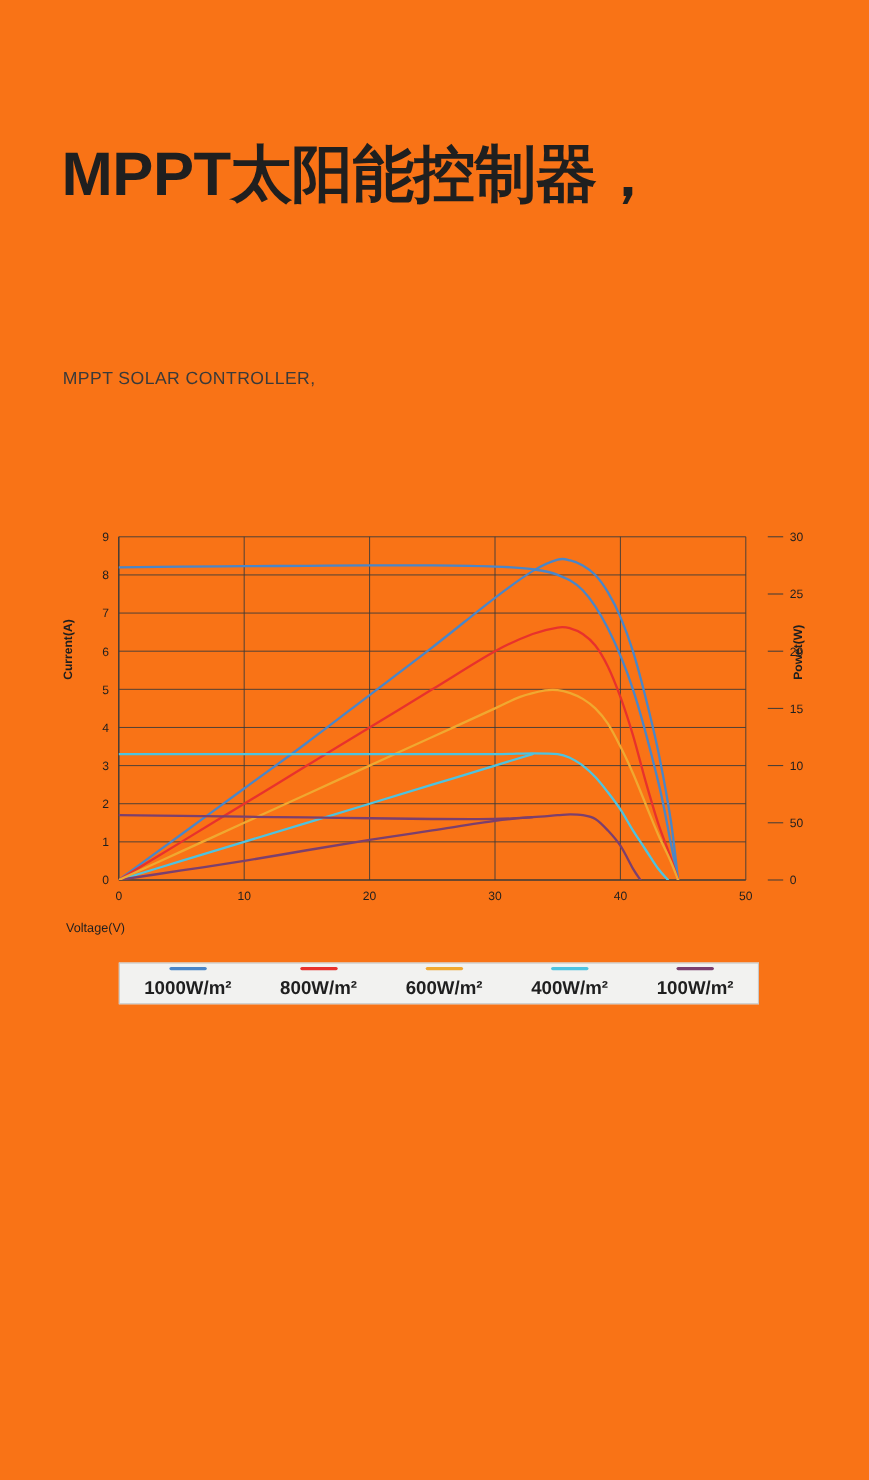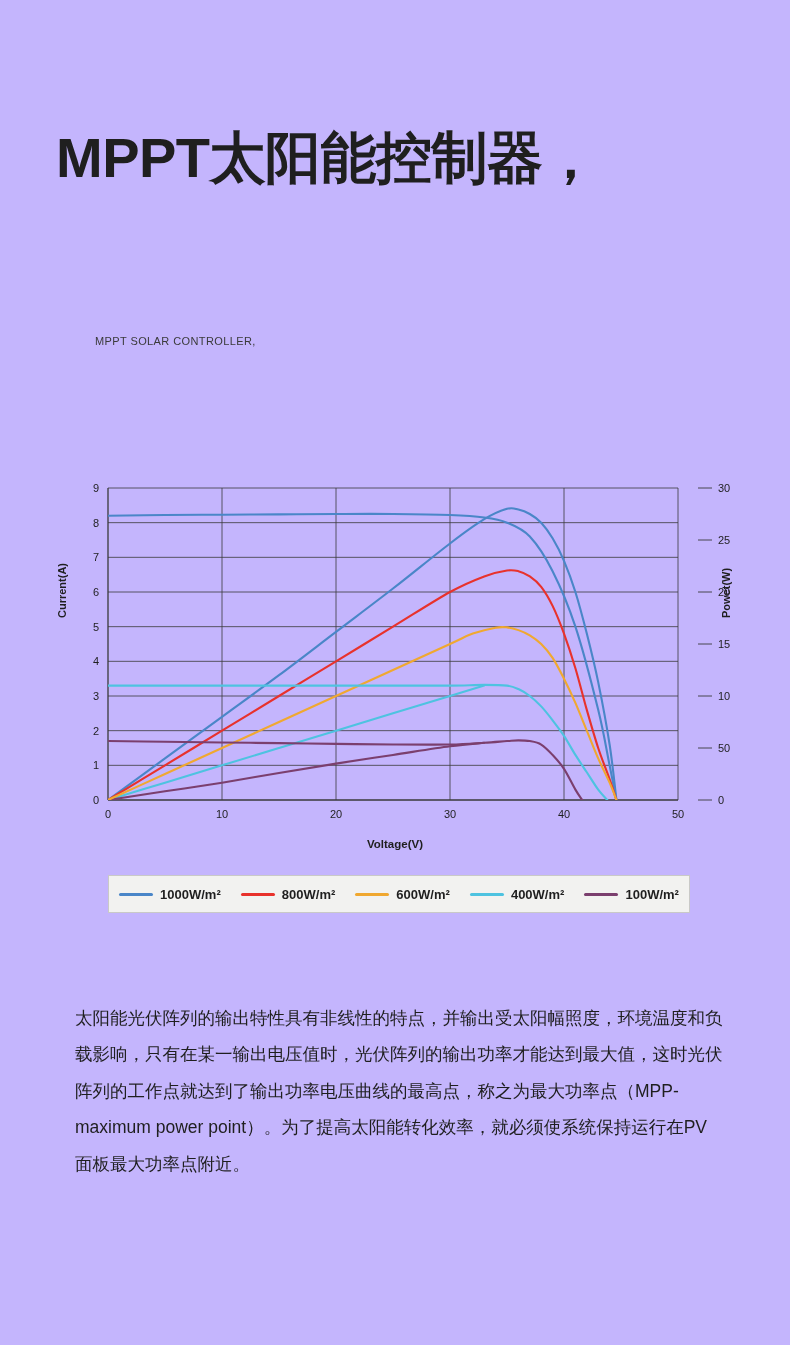--- a/index.html
+++ b/index.html
@@ -12,47 +12,46 @@
     height: 1345px;
     font-family: "Liberation Sans", sans-serif;
     color: #2b2b2b;
     position: relative;
     overflow: hidden;
   }
   .page {
     width: 790px;
     height: 1345px;
     position: relative;
-    background: #c4b5fd;
+    background: #f97316;
   }
   
   .headline {
     position: absolute;
     left: 56px;
     top: 125px;
     width: 700px;
   }
   .headline .line {
     font-size: 56px;
     font-weight: 700;
     line-height: 1.18;
     letter-spacing: -0.5px;
     color: #1f1f1f;
     white-space: nowrap;
   }
   .subhead {
     position: absolute;
     left: 57px;
     top: 332px;
-    font-size: 11px;
+    font-size: 16px;
     letter-spacing: 0.4px;
     line-height: 1.65;
     color: #3a3a3a;
     font-weight: 500;
-    margin-left: 38px;
   }
   
   .chart-block {
     position: absolute;
     left: 60px;
     top: 470px;
     width: 670px;
     height: 460px;
   }
   .chart-area {
@@ -82,44 +81,45 @@
     font-size: 11px;
     font-weight: 700;
     color: #1f1f1f;
     white-space: nowrap;
   }
   .axis-label-bottom {
     position: absolute;
     left: 0;
     top: 368px;
     width: 670px;
-    text-align: center;
+    text-align: left;
     font-size: 11.5px;
-    font-weight: 700;
+    font-weight: 400;
     color: #1f1f1f;
   }
   .legend {
     position: absolute;
     left: 48px;
     top: 405px;
     width: 580px;
     height: 36px;
     border: 1px solid #c9c9c7;
     background: #f2f2f0;
     display: flex;
     align-items: center;
     justify-content: space-around;
   }
   .legend-item {
     display: flex;
     align-items: center;
     gap: 7px;
-    font-size: 13px;
-    font-weight: 700;
-    color: #1f1f1f;
+    font-size: 17px;
+    font-weight: 700;
+    color: #1f1f1f;
+    flex-direction: column;
   }
   .legend-swatch {
     width: 34px;
     height: 3px;
     border-radius: 2px;
     display: inline-block;
   }
   
   .para {
     position: absolute;
@@ -231,15 +231,14 @@
           <span class="legend-swatch" style="background: rgb(78, 195, 224);"></span>
           <span>400W/m²</span>
         </div>
         <div class="legend-item">
           <span class="legend-swatch" style="background: rgb(123, 63, 110);"></span>
           <span>100W/m²</span>
         </div>
       </div>
   </div>
 
-  <div class="para">太阳能光伏阵列的输出特性具有非线性的特点，并输出受太阳幅照度，环境温度和负载影响，只有在某一输出电压值时，光伏阵列的输出功率才能达到最大值，这时光伏阵列的工作点就达到了输出功率电压曲线的最高点，称之为最大功率点（MPP-maximum power point）。为了提高太阳能转化效率，就必须使系统保持运行在PV面板最大功率点附近。</div>
 
 </div>
 
 </body></html>

